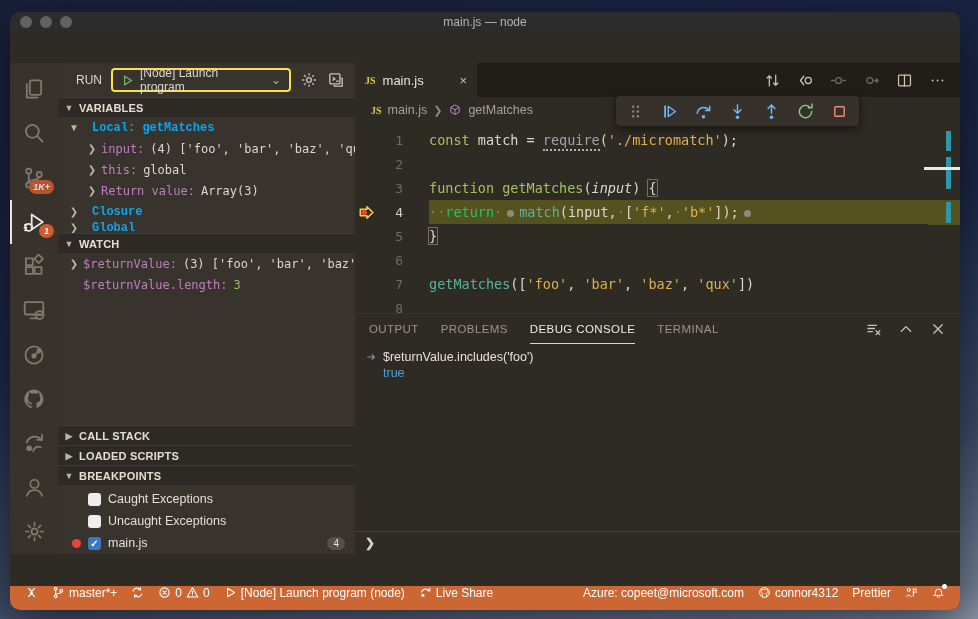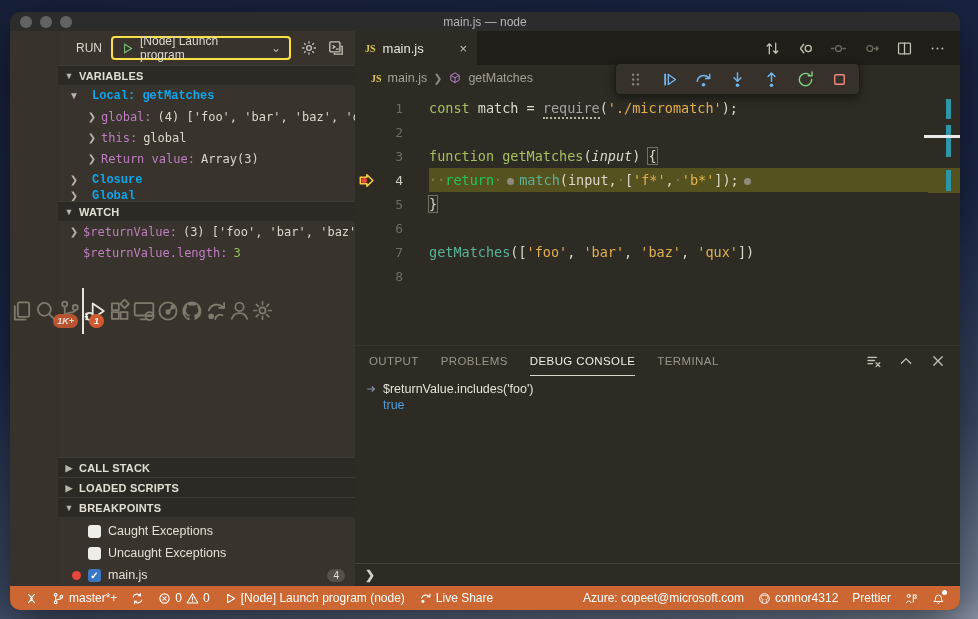--- a/index.html
+++ b/index.html
@@ -4,31 +4,31 @@
 <style>
   * { margin:0; padding:0; box-sizing:border-box; }
   html,body { width:978px; height:619px; overflow:hidden; }
   body {
     font-family:"Liberation Sans", sans-serif;
     background:linear-gradient(170deg,#17203a 0%,#1c2747 45%,#3c4a66 75%,#76839a 96%,#8e99ab 100%);
   }
   .window{
     position:absolute; left:10px; top:12px; width:950px; height:598px;
     border-radius:10px; overflow:hidden; display:flex; flex-direction:column;
-    background:#2e2b24; box-shadow:0 18px 50px rgba(0,0,0,.55);
+    background:#2e2b24; box-shadow:0 18px 50px rgba(0,0,0,.55);gap:32px;
   }
   
   .titlebar{ height:19px; background:#2c2c2c; display:flex; align-items:center; position:relative; flex:0 0 auto;}
   .lights{ display:flex; gap:8px; margin-left:10px;}
   .light{ width:12px; height:12px; border-radius:50%; background:#626262;}
   .win-title{ position:absolute; left:0; right:0; text-align:center; color:#b4b4b4; font-size:12px;}
   
   .main{ flex:1; display:flex; min-height:0;}
   
-  .activitybar{ width:48px; background:#37322c; display:flex; flex-direction:row; align-items:center; padding-top:4px; flex:0 0 auto;font-style:italic;}
+  .activitybar{ width:48px; background:#37322c; display:flex; flex-direction:column; align-items:center; padding-top:4px; flex:0 0 auto;font-style:italic;}
   .ab-item{ width:48px; height:46px; display:flex; align-items:center; justify-content:center; position:relative; color:#8d8779; opacity:.85; cursor:pointer;}
   .ab-item svg{ width:24px; height:24px;}
   .ab-item.active{ color:#ebe8df; opacity:1; border-left:2px solid #e7e4da;}
   .ab-badge{ position:absolute; right:4px; bottom:6px; background:#d15a31; color:#fff; font-size:9px; font-weight:bold; border-radius:9px; padding:2px 4px; min-width:15px; text-align:center; line-height:10px;}
   .ab-spacer{ flex:1;}
   
   .sidebar{ width:297px; background:#38332d; display:flex; flex-direction:column; font-size:12px; color:#d9d5c9; flex:0 0 auto; overflow:hidden;}
   .runbar{ height:34px; display:flex; align-items:center; padding:0 10px 0 18px; gap:9px; flex:0 0 auto;}
   .run-label{ color:#dcd8cd; font-size:12px;}
   .run-select{ flex:1; display:flex; align-items:center; gap:6px; border:2px solid #fde047; border-radius:4px; height:24px; padding:0 8px; color:#dcd8cd; cursor:pointer; background:#38332d;}
@@ -97,21 +97,21 @@
   .panel-actions svg{ width:16px; height:16px;}
   .console{ flex:1; font-family:Liberation Sans, sans-serif; font-size:12.5px; padding:6px 0 0 10px; color:#e5e1d6; overflow:hidden;}
   .c-echo{ display:flex; align-items:center; gap:6px;}
   .c-echo svg{ width:12px; height:12px; color:#8495ab;}
   .c-result{ color:#4f9cd6; margin-left:18px; margin-top:2px;}
   .console-input{ height:23px; border-top:1px solid #474238; display:flex; align-items:center; padding-left:10px; color:#d3cfc4; font-weight:bold; font-size:12px; flex:0 0 auto; cursor:text;}
   
   .statusbar{ height:24px; background:#cc6633; display:flex; align-items:center; color:#fff; font-size:12px; padding:0 10px; gap:4px; flex:0 0 auto;}
   .sb-group{ display:flex; align-items:center; gap:4px;}
   .sb-right{ margin-left:auto;}
-  .sb-item{ display:flex; align-items:center; gap:4px; padding:0 5px; height:24px; cursor:pointer; white-space:nowrap;}
+  .sb-item{ display:flex; align-items:flex-start; gap:4px; padding:0 5px; height:24px; cursor:pointer; white-space:nowrap;}
   .sb-item svg{ width:13px; height:13px;}
   .bell-wrap{ position:relative; display:flex;}
   .bell-dot{ position:absolute; top:-2px; right:-2px; width:5px; height:5px; border-radius:50%; background:#fff;}
 </style>
 </head>
 <body>
 
 <div class="window">
 
   <div class="titlebar">
@@ -258,21 +258,21 @@
         <span class="tw">▼</span>
         <span>VARIABLES</span>
       </div>
       <div class="tree vars-block" id="vars-tree">
           <div class="trow" style="padding-left: 10px;">
             <span class="tw">▼</span>
             <span class="vname bold">Local: getMatches</span>
           </div>
           <div class="trow" style="padding-left: 28px;">
             <span class="tw">❯</span>
-            <span class="vname">global:</span>
+            <span class="vname">input:</span>
             <span class="vval">(4) ['foo', 'bar', 'baz', 'qux']</span>
           </div>
           <div class="trow" style="padding-left: 28px;">
             <span class="tw">❯</span>
             <span class="vname">this:</span>
             <span class="vval">global</span>
           </div>
           <div class="trow" style="padding-left: 28px;">
             <span class="tw">❯</span>
             <span class="vname">Return value:</span>

